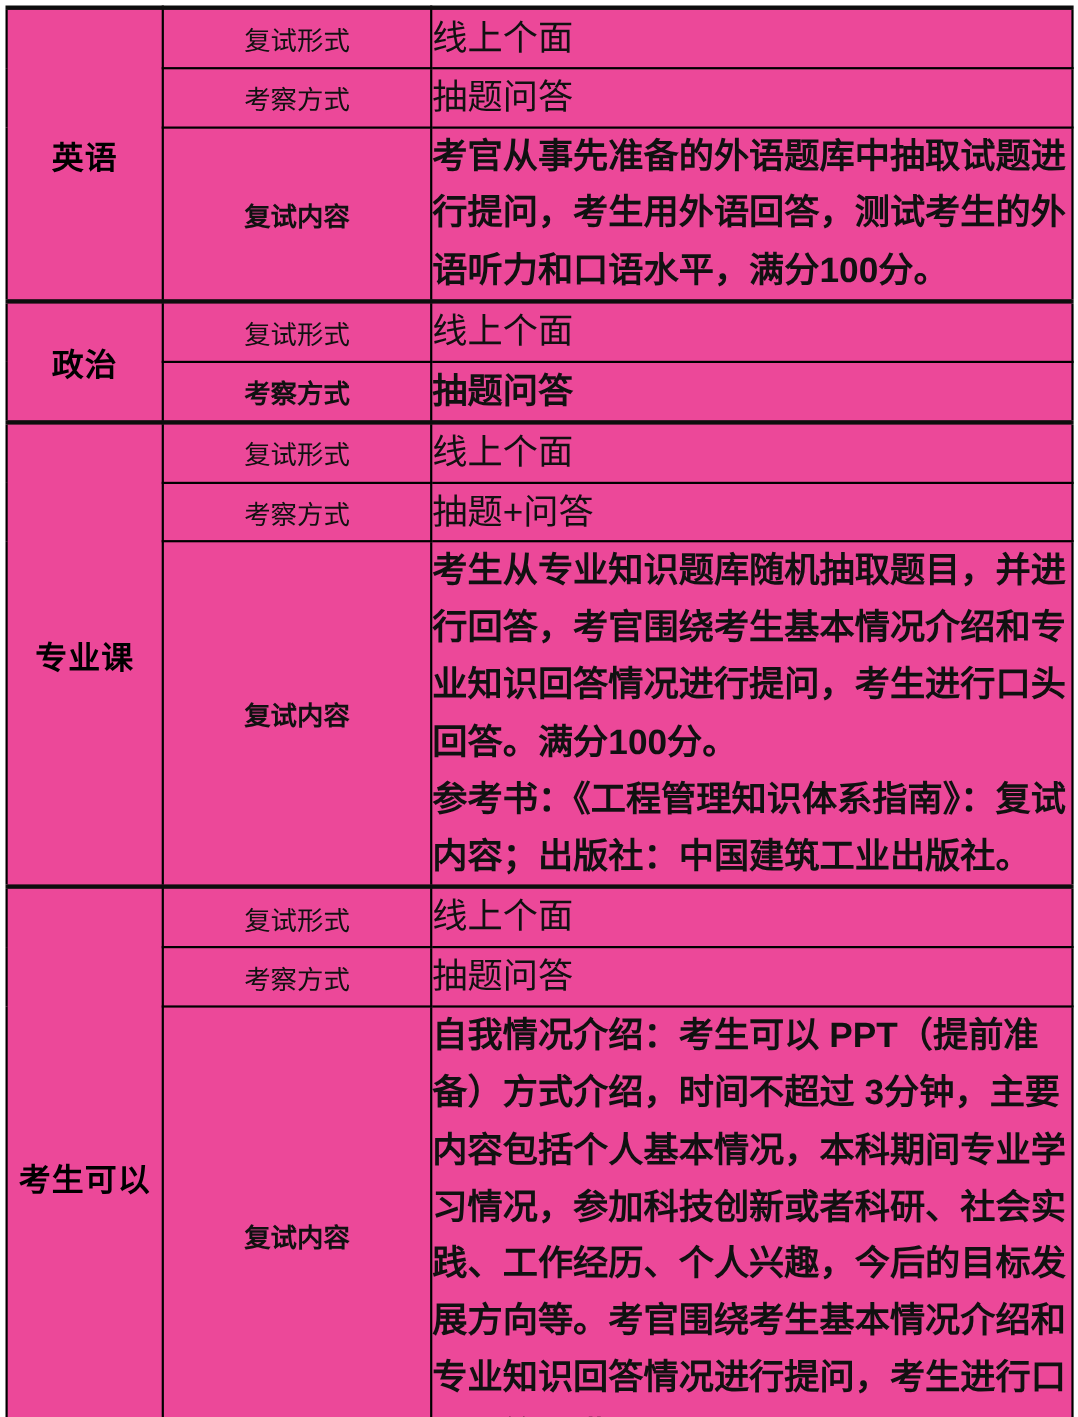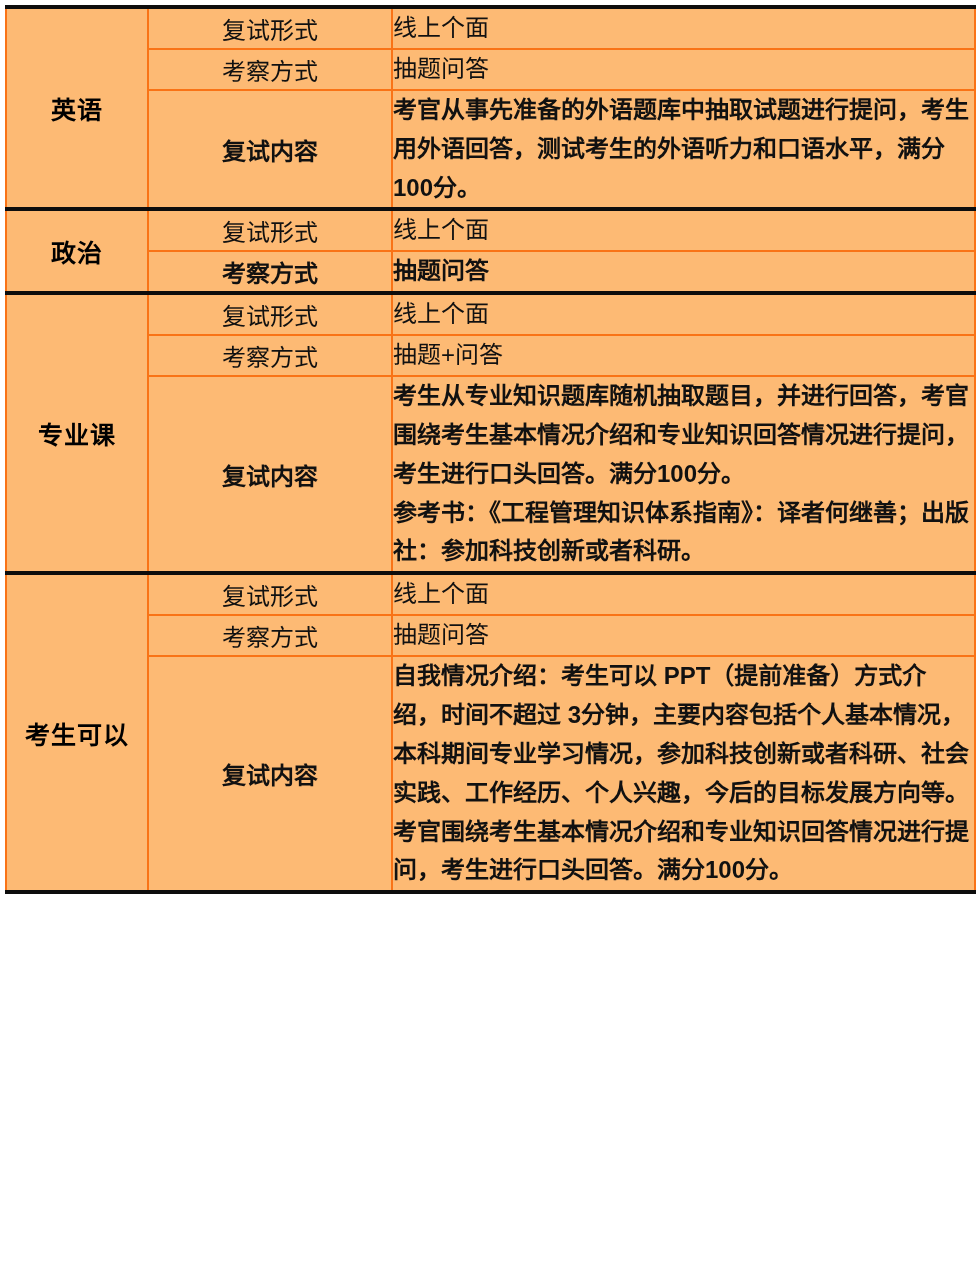--- a/index.html
+++ b/index.html
@@ -24,56 +24,56 @@
     border-collapse: collapse;
     table-layout: fixed;
   }
 
   #exam-table col.col-subject { width: 142px; }
   #exam-table col.col-label   { width: 244px; }
   #exam-table col.col-content { width: 583px; }
 
   
   #exam-table td {
-    border: 2px solid #f97316;
+    border: 2px solid #000000;
     padding: 0;
     vertical-align: middle;
-    background: #fdba74;
+    background: #ec4899;
   }
 
   
   tbody.section {
     border-top: 4px solid #0d0d0d;
     border-bottom: 4px solid #0d0d0d;
   }
   tbody.section > tr > td {
     border-left-width: 4px;
     border-right-width: 4px;
   }
   tbody.section > tr:first-child > td { border-top-width: 4px; }
   tbody.section > tr:last-child  > td { border-bottom-width: 4px; font-weight: bold; }
 
   td.subject-cell {
     text-align: center;
     font-weight: bold;
-    font-size: 25px;
+    font-size: 29px;
     letter-spacing: 1px;
     color: #000000;
   }
 
   td.label-cell {
     text-align: center;
     font-size: 24px;
     color: #111111;
     padding: 14px 0;
   }
 
   td.content-cell {
     text-align: left;
-    font-size: 24px;
+    font-size: 32px;
     line-height: 1.62;
     color: #111111;
     padding: 13px 16px 13px 20px;
   }
 
   .content-cell p {
     margin: 0;
   }
   .content-cell p + p {
     margin-top: 0;
@@ -141,21 +141,21 @@
       <tr>
         <td class="label-cell">考察方式</td>
         <td class="content-cell single-line">
           <p>抽题+问答</p>
         </td>
       </tr>
       <tr>
         <td class="label-cell">复试内容</td>
         <td class="content-cell">
           <p>考生从专业知识题库随机抽取题目，并进行回答，考官围绕考生基本情况介绍和专业知识回答情况进行提问，考生进行口头回答。满分100分。</p>
-          <p>参考书：《工程管理知识体系指南》：译者何继善；出版社：参加科技创新或者科研。</p>
+          <p>参考书：《工程管理知识体系指南》：复试内容；出版社：中国建筑工业出版社。</p>
         </td>
       </tr>
     </tbody>
     <tbody class="section">
       <tr>
         <td class="subject-cell" rowspan="3">考生可以</td>
         <td class="label-cell">复试形式</td>
         <td class="content-cell single-line">
           <p>线上个面</p>
         </td>

